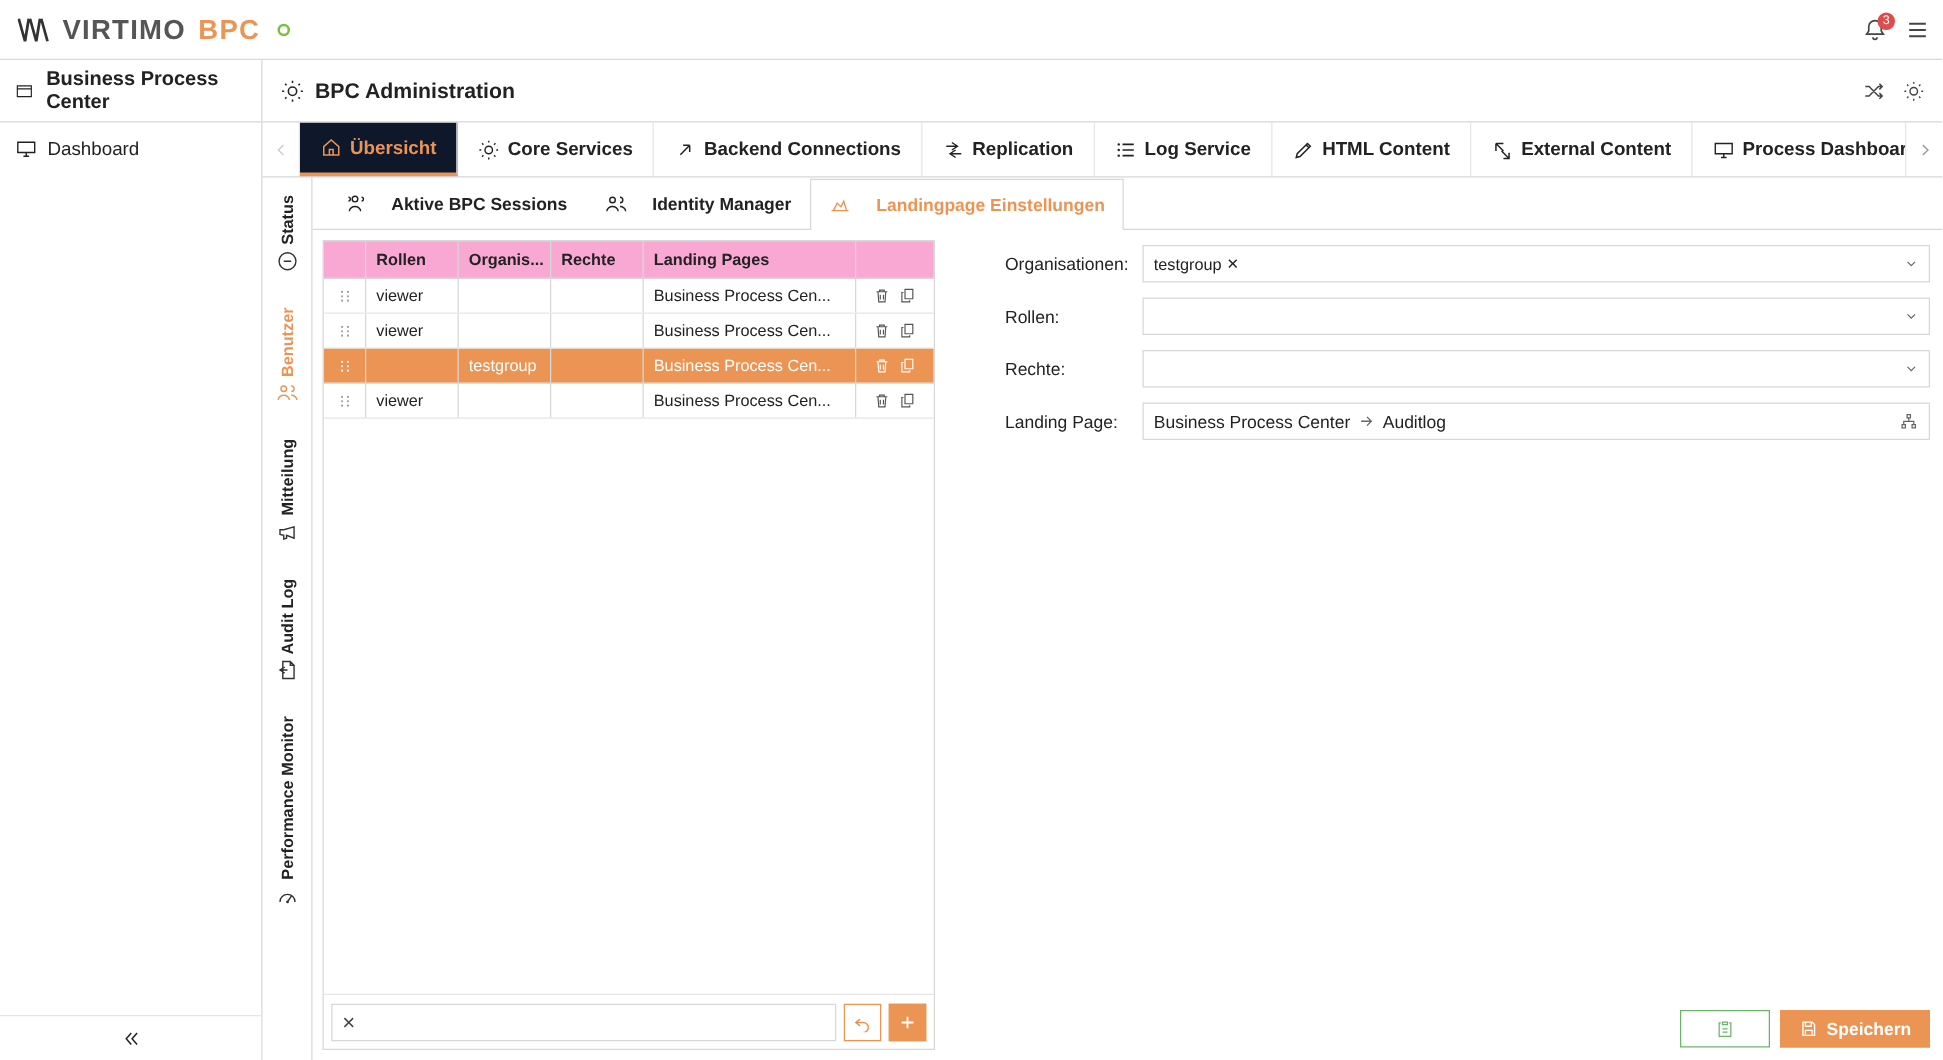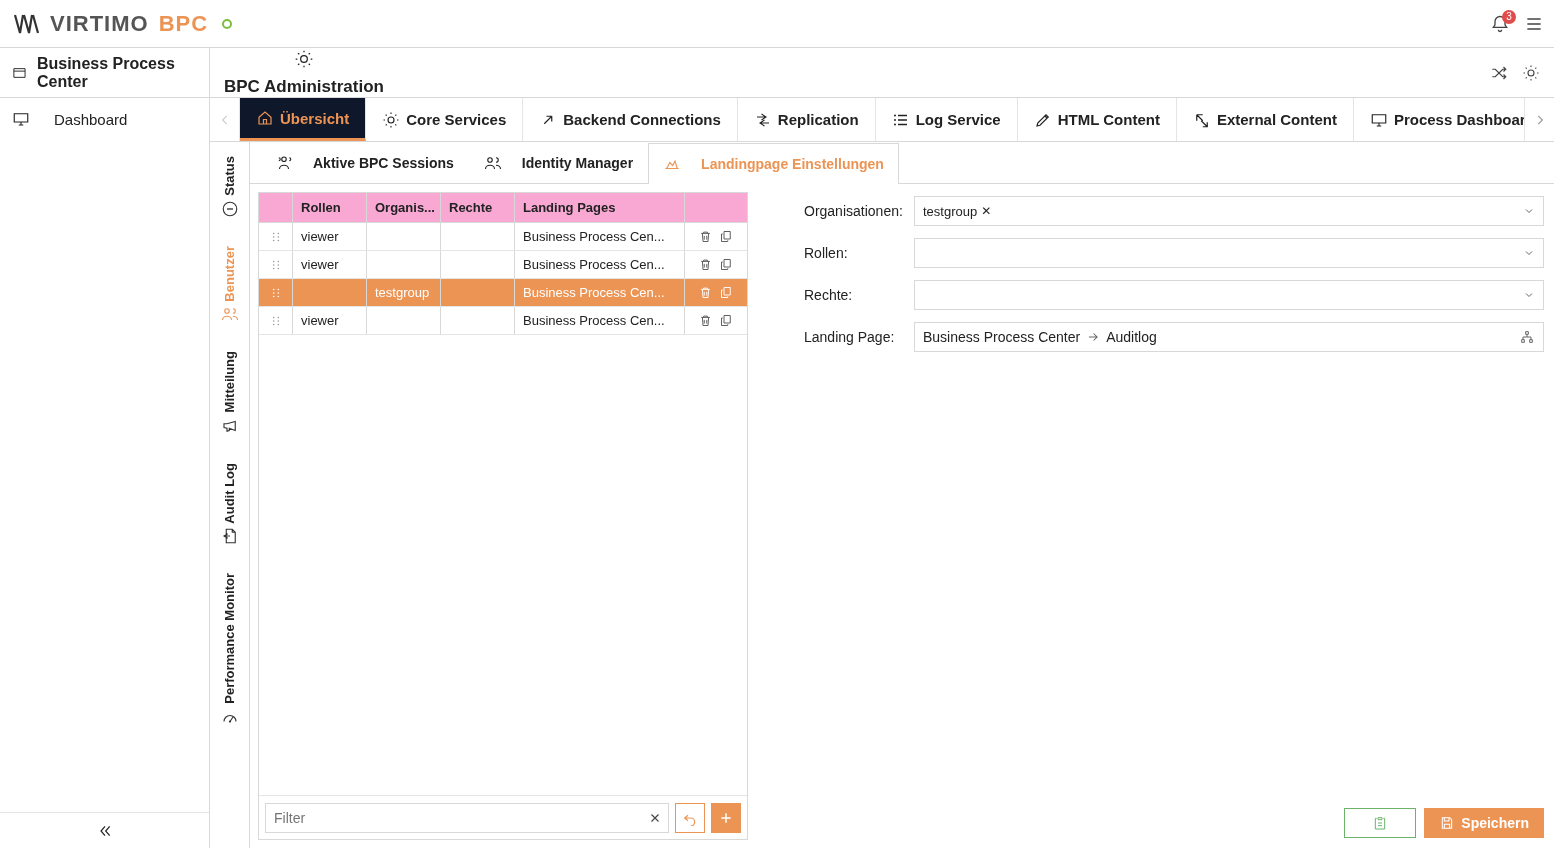--- a/index.html
+++ b/index.html
@@ -49,41 +49,41 @@
     width: 210px; border-right: 1px solid var(--border);
     display: flex; flex-direction: column; position: relative;
     background: #fff;
   }
   .left-sidebar-header {
     height: 50px; display: flex; align-items: center; gap: 10px;
     padding: 0 12px; font-size: 16px; font-weight: 700;
     border-bottom: 1px solid var(--border);
   }
   .left-sidebar-item {
-    height: 42px; display: flex; align-items: center; gap: 24px;
+    height: 42px; display: flex; align-items: center; gap: 8px;
     padding: 0 12px; font-size: 15px; cursor: pointer;
   }
   .left-sidebar-bg {
     position: absolute; left: 0; right: 0; bottom: 0; top: 200px;
     background: linear-gradient(160deg, #fff 0%, #fff 15%, #F4D3B9 45%, var(--orange) 100%);
     opacity: 0.6; z-index: -1;
   }
   .left-sidebar-collapse {
     height: 36px; display: flex; align-items: center; justify-content: center;
     border-top: 1px solid var(--border-light); cursor: pointer; margin-top: auto;
     background: rgba(255,255,255,0.6);
   }
 
   
   .right-area { flex: 1; display: flex; flex-direction: column; min-width: 0; }
   .right-header {
     height: 50px; display: flex; align-items: center; justify-content: space-between;
     padding: 0 14px; border-bottom: 1px solid var(--border);
   }
-  .right-header-left { display: flex; align-items: center; gap: 8px; font-size: 17px; font-weight: 700; flex-direction: column; }
+  .right-header-left { display: flex; align-items: center; gap: 8px; font-size: 17px; font-weight: 700; }
   .right-header-actions { display: flex; gap: 14px; }
 
   
   .tabstrip {
     height: 44px; display: flex; align-items: stretch; border-bottom: 1px solid var(--border);
     position: relative;
   }
   .tabstrip-scroll-btn {
     width: 30px; display: flex; align-items: center; justify-content: center;
     border-right: 1px solid var(--border-light); color: #999; cursor: pointer; flex-shrink: 0;
@@ -607,21 +607,20 @@
                       <use href="#i-trash"></use>
                     </svg>
                     <svg class="row-action-icon" width="15" height="15">
                       <use href="#i-copy"></use>
                     </svg>
                   </div>
                 </div>
               </div>
             <div class="table-footer">
               <div class="filter-wrap">
-                <input class="filter-input" placeholder="Filter" style="">
                 <svg width="14" height="14" class="icon-btn">
                     <use href="#i-x"></use>
                   </svg>
               </div>
               <div class="sq-btn outline">
                 <svg width="16" height="16">
                     <use href="#i-undo"></use>
                   </svg>
               </div>
               <div class="sq-btn solid">

